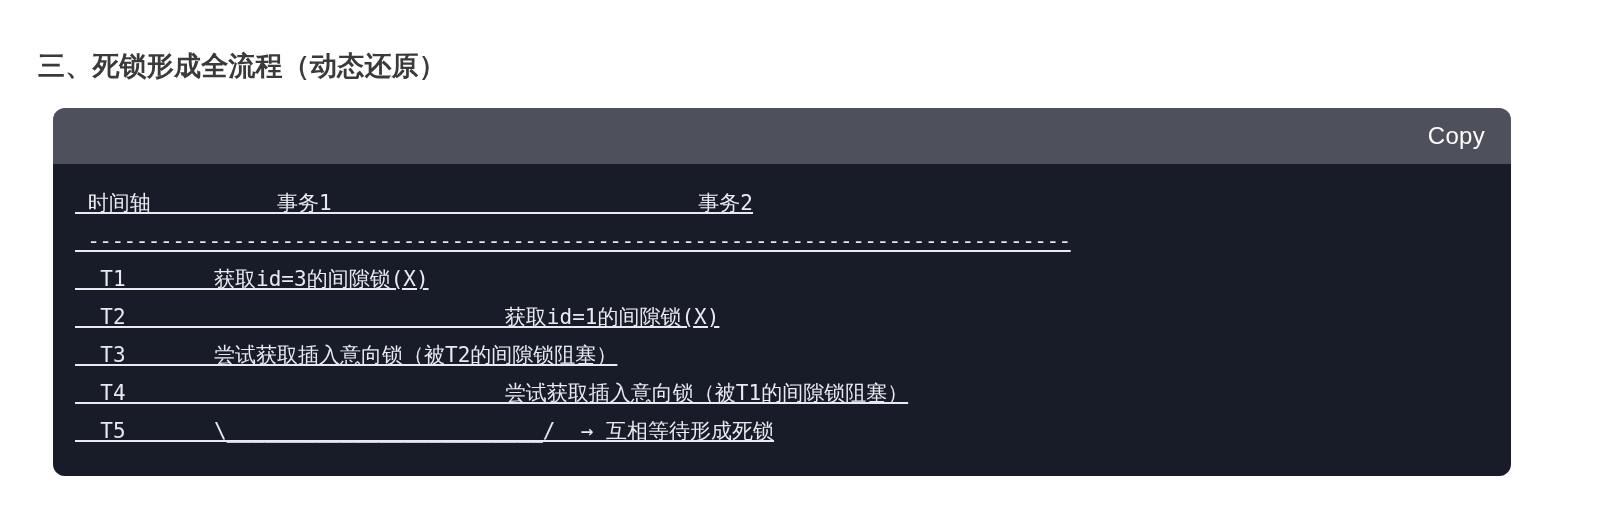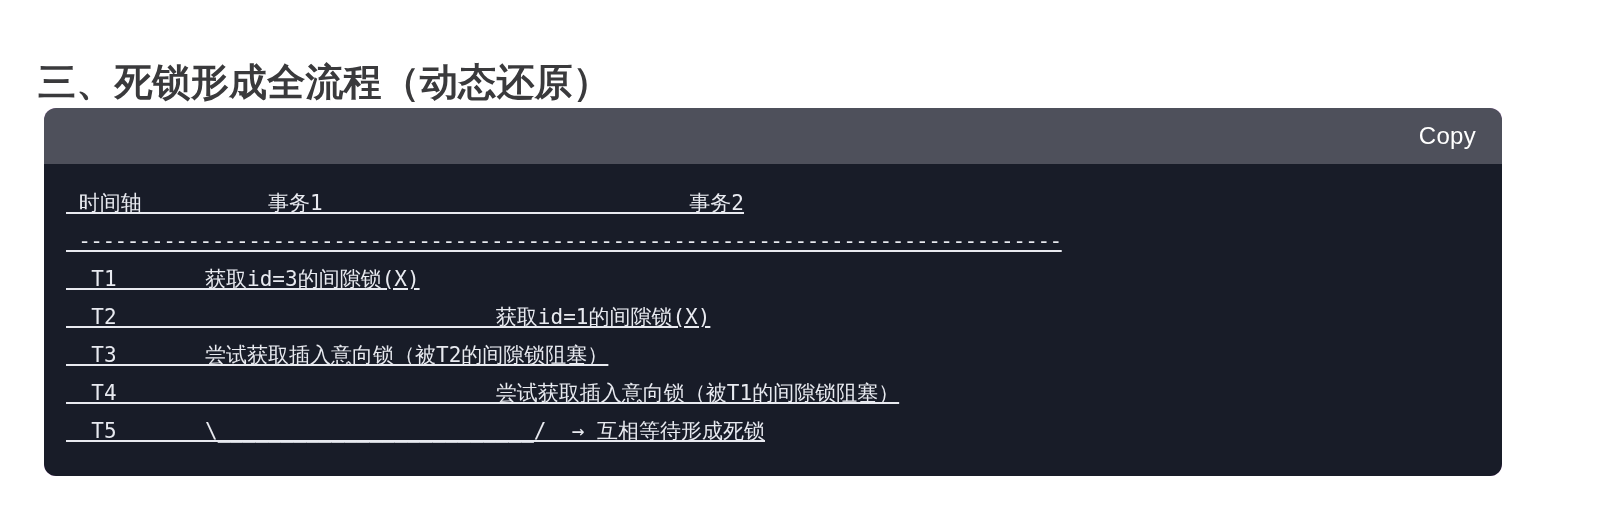--- a/index.html
+++ b/index.html
@@ -18,32 +18,32 @@
     width: 1616px;
     height: 512px;
     background: #ffffff;
   }
 
   
   .section-heading {
     position: absolute;
     left: 38px;
     top: 28px;
-    font-size: 38px;
+    font-size: 27px;
     font-weight: bold;
     color: #3a3a3c;
     letter-spacing: 0.2px;
     white-space: nowrap;
     line-height: 1.2;
   }
 
   
   .code-block {
     position: absolute;
-    left: 44px;
+    left: 53px;
     top: 108px;
     width: 1458px;
     border-radius: 12px;
     overflow: hidden;
     background: #f0abfc;
   }
 
   .code-header {
     height: 56px;
     background: #4e505b;

